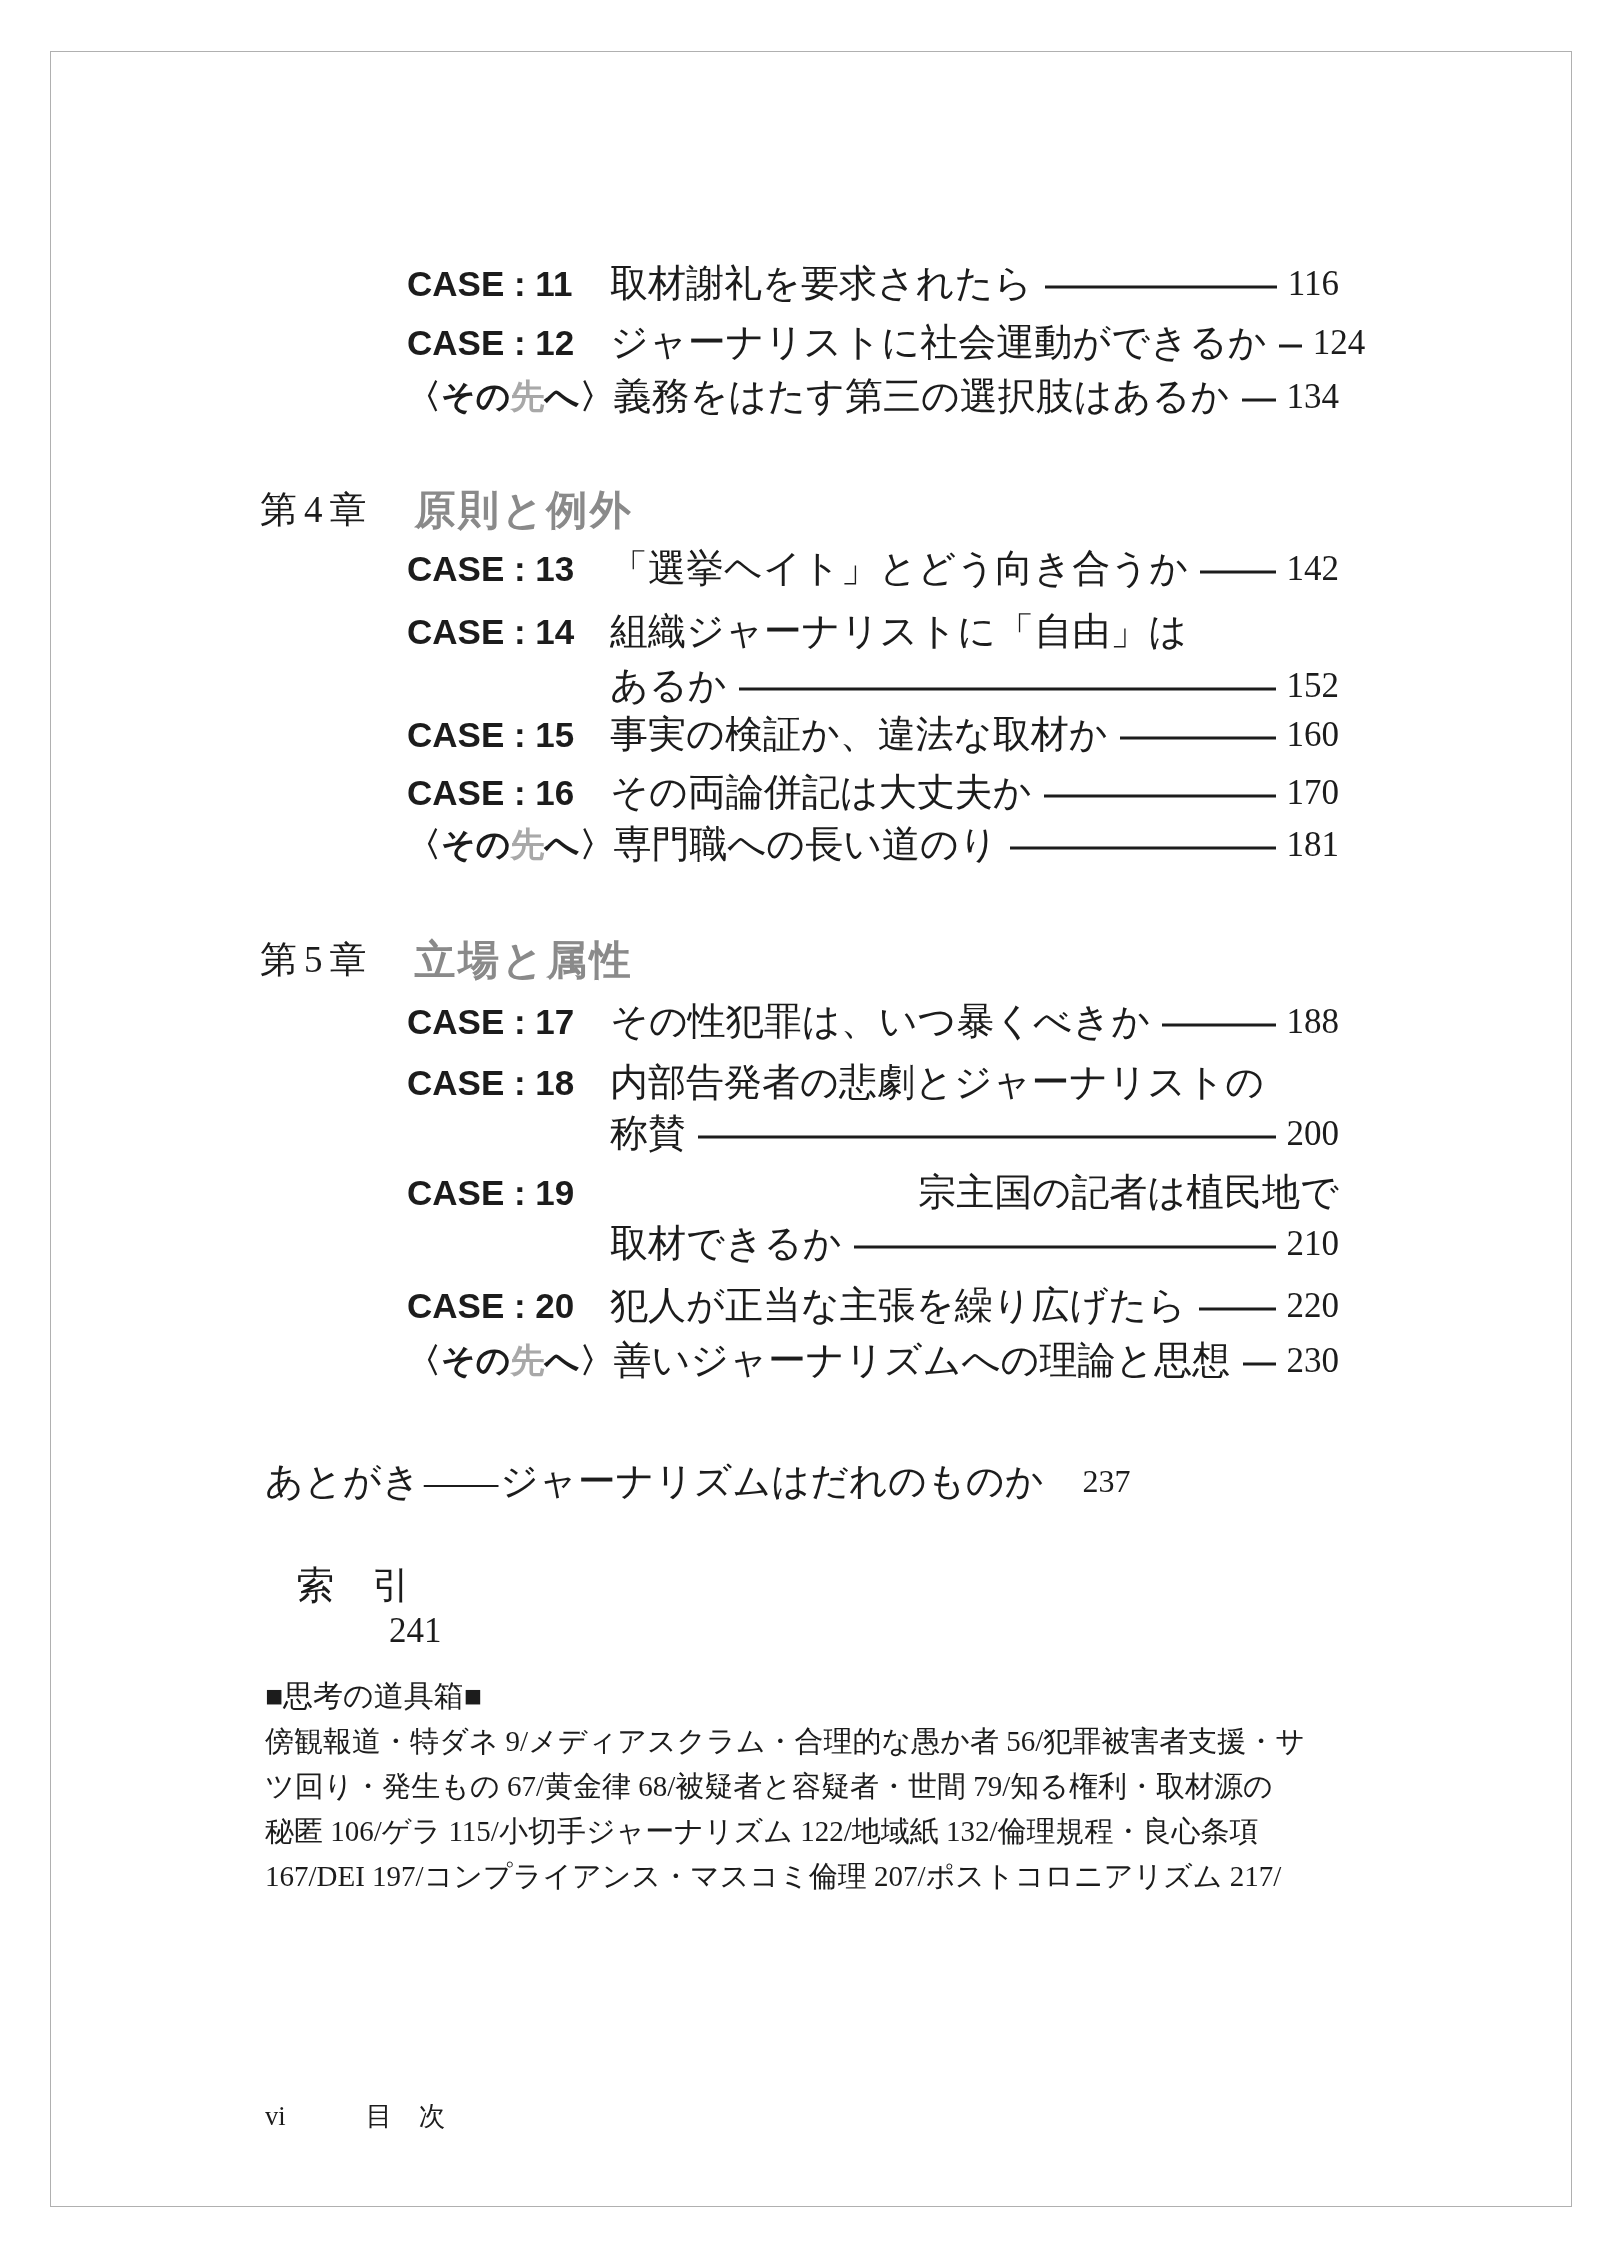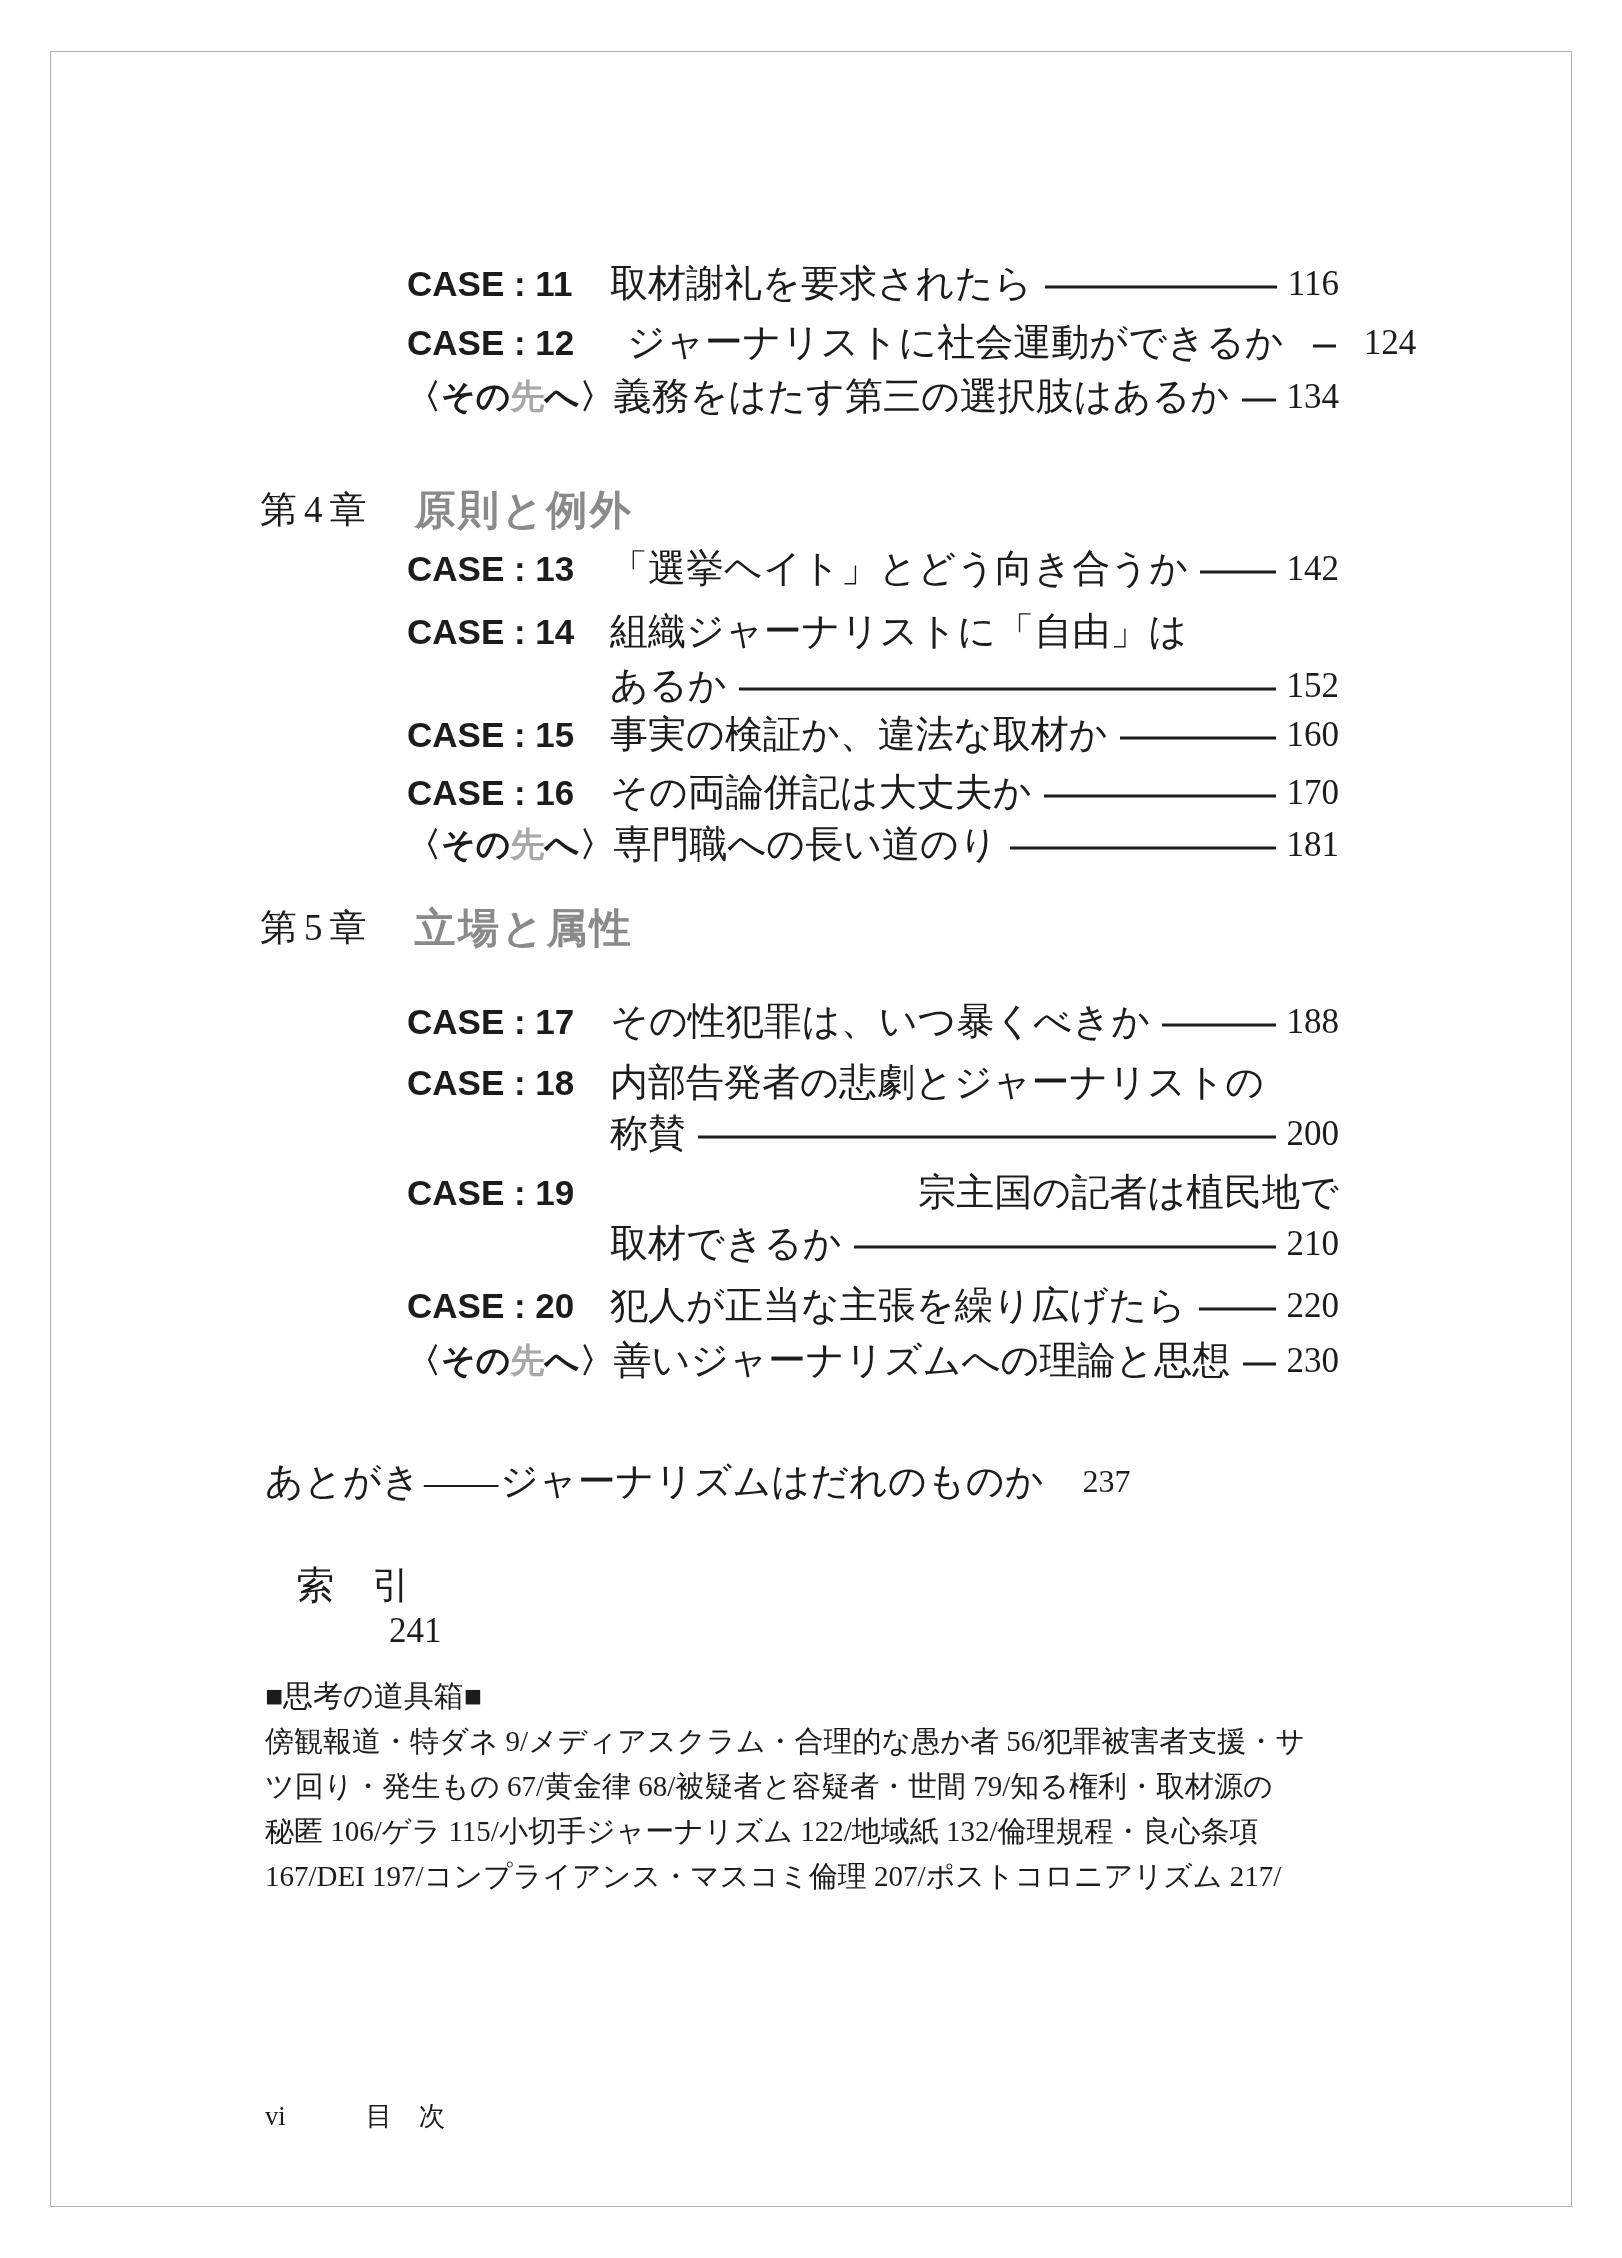--- a/index.html
+++ b/index.html
@@ -44,21 +44,21 @@
 
 <div class="page-frame"></div>
 
 <div id="toc-rows">
     <div class="toc-row" style="top: 259px;">
       <span class="case-label">CASE : 11</span>
       <span class="entry-title">取材謝礼を要求されたら</span>
       <div class="leader"></div>
       <span class="page-num">116</span>
     </div>
-    <div class="toc-row" style="top: 318px; gap: 17px;">
+    <div class="toc-row" style="top: 318px;">
       <span class="case-label">CASE : 12</span>
       <span class="entry-title">ジャーナリストに社会運動ができるか</span>
       <div class="leader"></div>
       <span class="page-num">124</span>
     </div>
     <div class="toc-row" style="top: 372px;">
       <span class="sono-label"><span class="">〈その</span><span class="sono-gray">先</span><span class="">へ〉</span></span>
       <span class="entry-title">義務をはたす第三の選択肢はあるか</span>
       <div class="leader"></div>
       <span class="page-num">134</span>
@@ -94,21 +94,21 @@
       <span class="entry-title">その両論併記は大丈夫か</span>
       <div class="leader"></div>
       <span class="page-num">170</span>
     </div>
     <div class="toc-row" style="top: 820px;">
       <span class="sono-label"><span class="">〈その</span><span class="sono-gray">先</span><span class="">へ〉</span></span>
       <span class="entry-title">専門職への長い道のり</span>
       <div class="leader"></div>
       <span class="page-num">181</span>
     </div>
-    <div class="chapter-row" style="top: 900px;">
+    <div class="chapter-row" style="top: 932px;">
       <span class="chapter-number">第5章</span>
       <span class="chapter-title">立場と属性</span>
     </div>
     <div class="toc-row" style="top: 997px;">
       <span class="case-label">CASE : 17</span>
       <span class="entry-title">その性犯罪は、いつ暴くべきか</span>
       <div class="leader"></div>
       <span class="page-num">188</span>
     </div>
     <div class="toc-row" style="top: 1058px;">

